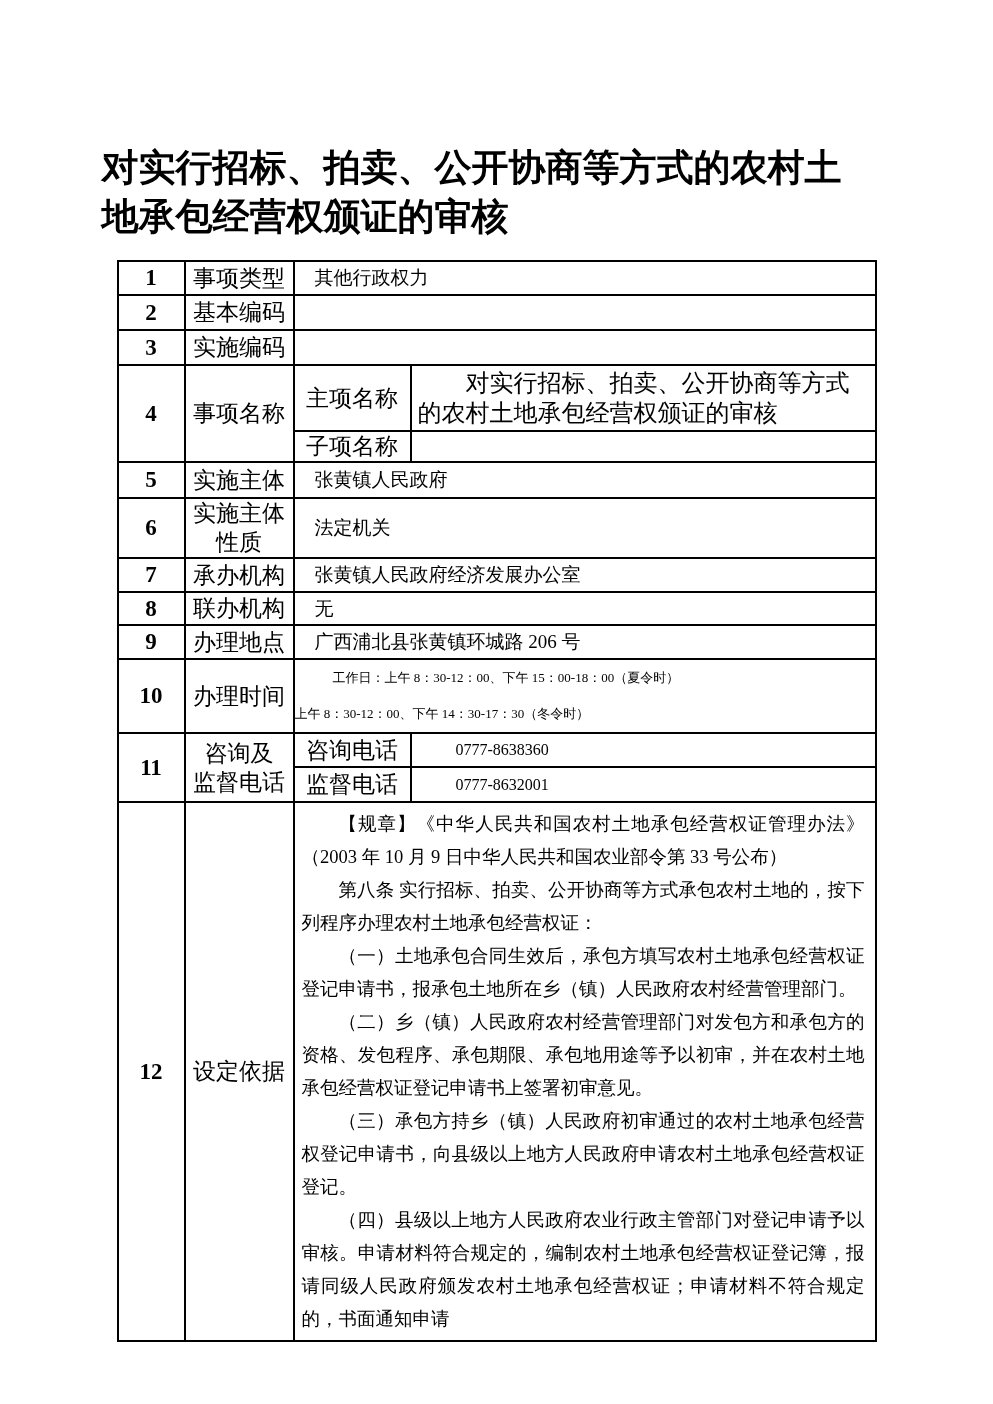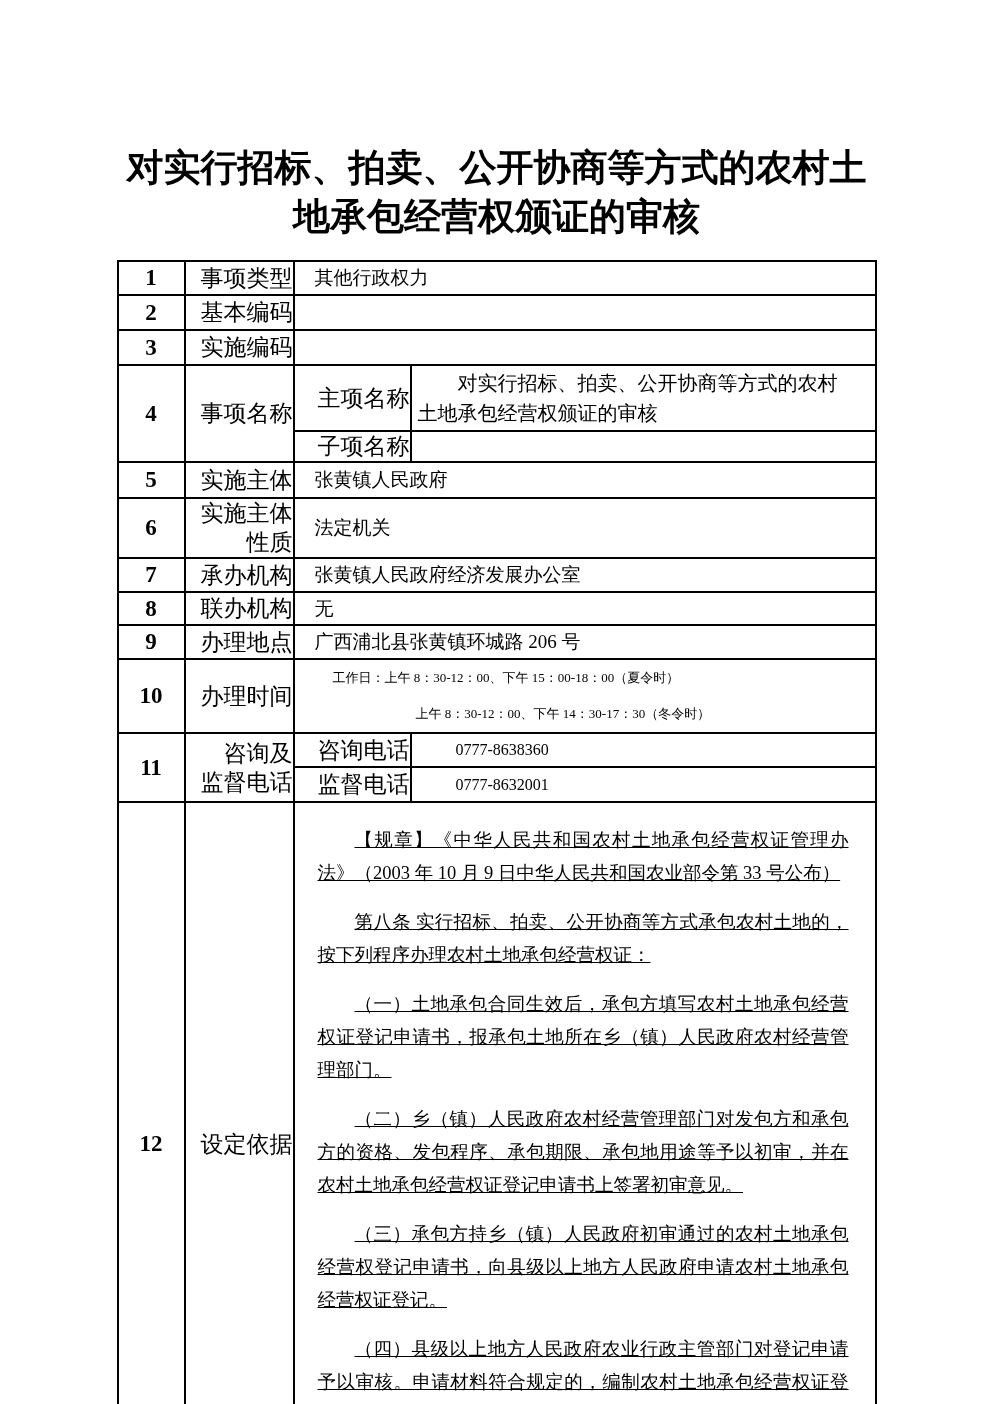--- a/index.html
+++ b/index.html
@@ -10,21 +10,20 @@
     font-family: "Liberation Serif", "DejaVu Serif", serif;
   }
   body { width: 993px; height: 1404px; overflow: hidden; }
 
   .doc-title {
     width: 790px;
     margin: 143px auto 0 auto;
     font-size: 37px;
     line-height: 49px;
     font-weight: 700;
-    text-align: center;
     white-space: pre-line;
   }
 
   table.doc-table {
     width: 758px;
     margin: 19px auto 0 auto;
     border-collapse: collapse;
     table-layout: fixed;
   }
   .doc-table td {
@@ -32,50 +31,50 @@
     padding: 0;
     vertical-align: middle;
     overflow: hidden;
   }
   td.num {
     text-align: center;
     font-weight: 700;
     font-size: 23px;
   }
   td.lbl {
-    text-align: right;
+    text-align: center;
     font-size: 23px;
     line-height: 29px;
     white-space: pre-line;
   }
   td.val {
     font-size: 19px;
     padding-left: 20px;
   }
   td.val-wrap {
-    font-size: 20px;
+    font-size: 24px;
     line-height: 30px;
     padding: 2px 21px 2px 6px;
     text-indent: 2em;
   }
   td.time-cell { font-size: 13px; }
   .time-line-1 { padding-left: 38px; line-height: 36px; }
-  .time-line-2 { padding-left: 121px; line-height: 36px; }
+  .time-line-2 { line-height: 36px; }
   td.phone-val {
     font-size: 16px;
     padding-left: 44px;
   }
   td.legal {
     vertical-align: top;
     font-size: 18.5px;
     line-height: 33px;
     text-align: justify;
     padding: 5px 10px 4px 7px;
   }
-  td.legal p { margin: 16px; text-indent: 2em; text-decoration: underline; }
+  td.legal p { margin: 0; text-indent: 2em; }
 </style>
 </head>
 <body>
 
 <h1 class="doc-title">对实行招标、拍卖、公开协商等方式的农村土
 地承包经营权颁证的审核</h1>
 
 <table class="doc-table">
   <colgroup>
     <col style="width:67px">

